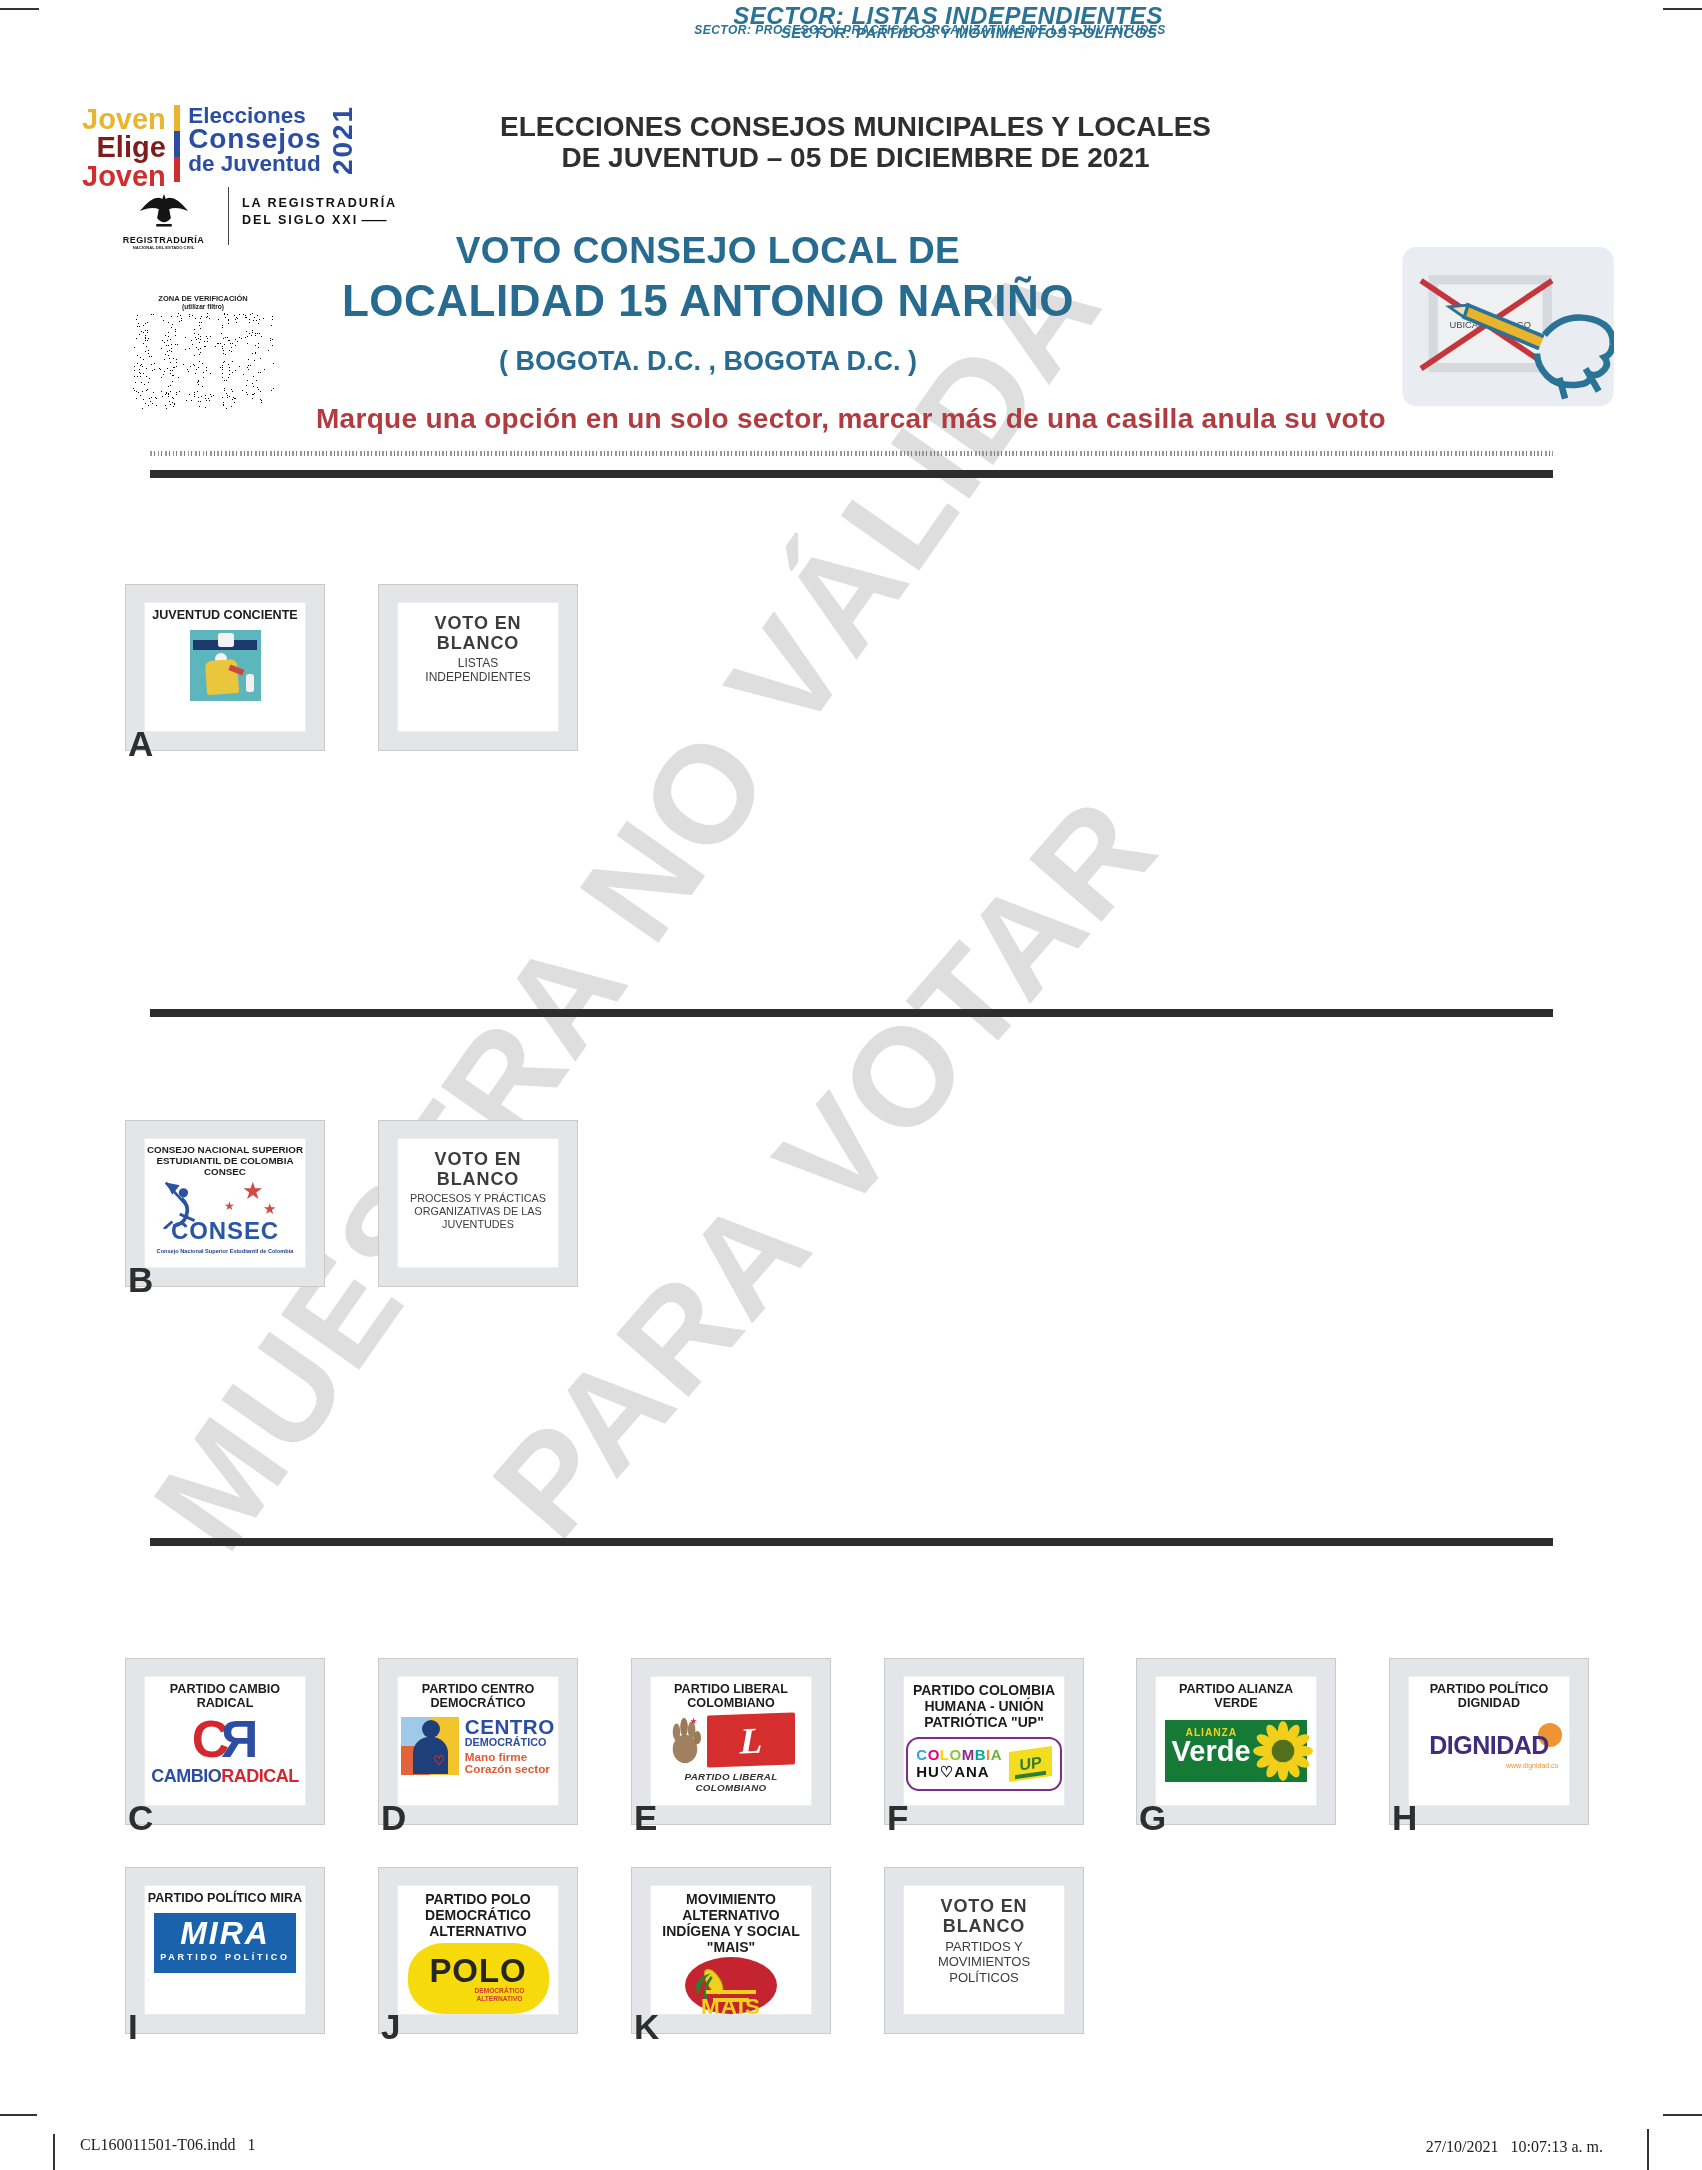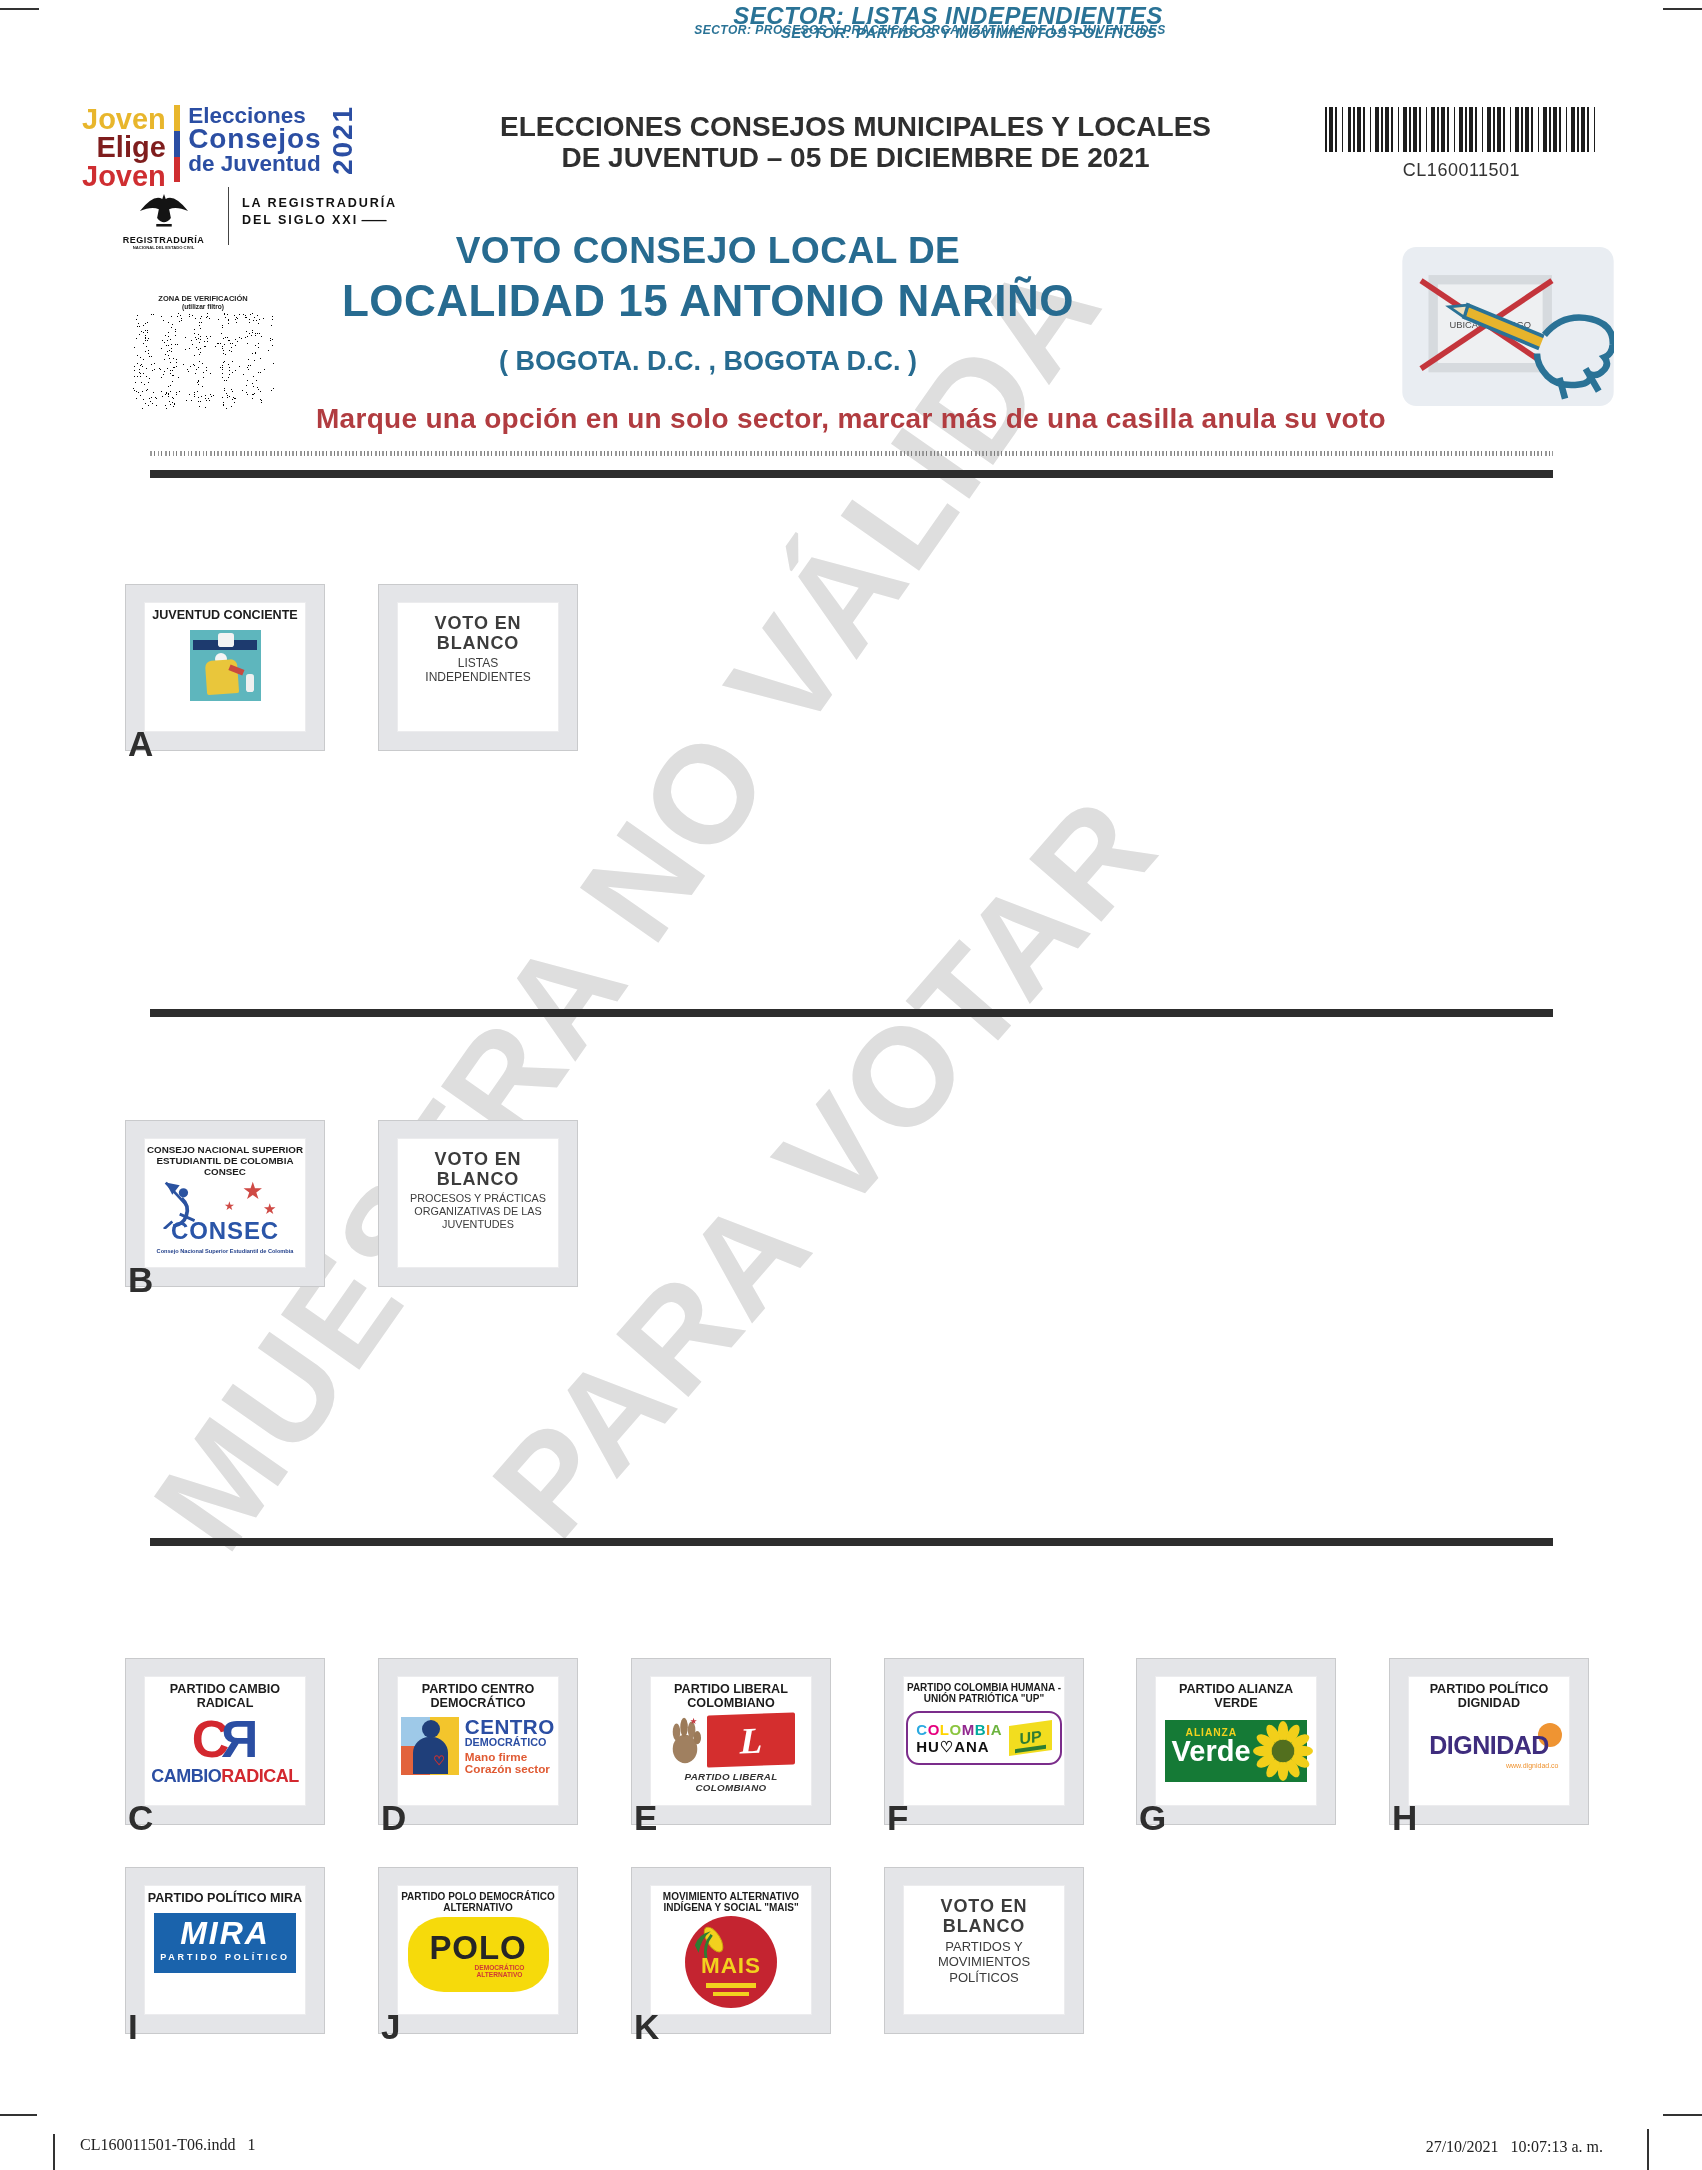--- a/index.html
+++ b/index.html
@@ -79,21 +79,21 @@
 
   
   .box { position:absolute; z-index:2; width:200px; height:167px; background:#e4e5e8;
       border:0.9px solid #c9cacc; }
   .box-inner { position:absolute; left:18px; right:18px; top:17px; bottom:18px; background:#fff;
       border:0.9px solid #ececee; display:flex; flex-direction:column; align-items:center; overflow:hidden; }
   .letter { position:absolute; left:1.9px; bottom:-11.2px; font-size:35px; font-weight:800;
       color:#2e2e2e; z-index:3; line-height:1; }
   .opt-name { font-weight:700; color:#1c1c1c; font-size:12.6px; line-height:1.15;
       text-align:center; margin-top:4.7px; padding:0 1.9px; }
-  .name-sm { font-size:10px; } .name-xs { font-size:9.8px; }
+  .name-sm { font-size:14px; } .name-xs { font-size:9.8px; }
 
   .blank-big { font-size:18px; font-weight:600; color:#3c3c3c; letter-spacing:0.9px;
       line-height:1.08; margin-top:11.2px; width:131px; text-align:center; }
   .blank-sub { font-weight:500; color:#3c3c3c; text-align:center; margin-top:2.8px; line-height:1.2; }
   .sub-s1 { font-size:12px; width:112px; }
   .sub-s2 { font-size:10.8px; width:150px; }
   .sub-s3 { font-size:13px; width:122px; }
 
   
   .logo-jc { position:relative; width:71px; height:71px; background:#5eb6bd; margin-top:7.5px; }
@@ -247,24 +247,20 @@
       <div>LA REGISTRADURÍA</div>
       <div><span>DEL SIGLO XXI</span><span class="dash"> ——</span></div>
     </div>
   </div>
 
   <div class="z2 hdr-title">
     <div><b>ELECCIONES</b><span> CONSEJOS MUNICIPALES Y LOCALES</span></div>
     <div>DE JUVENTUD – 05 DE DICIEMBRE DE 2021</div>
   </div>
 
-  <div class="z2 barcode">
-    <div class="bars"></div>
-    <div class="bc-text">CL160011501</div>
-  </div>
 
   <div class="z2 btitle">
     <div class="t1">VOTO CONSEJO LOCAL DE</div>
     <div class="t2">LOCALIDAD 15 ANTONIO NARIÑO</div>
     <div class="t3">( BOGOTA. D.C. , BOGOTA D.C. )</div>
   </div>
 
   <div class="z2 verify">
     <div class="vlabel1">ZONA DE VERIFICACIÓN</div>
     <div class="vlabel2">(utilizar filtro)</div>

